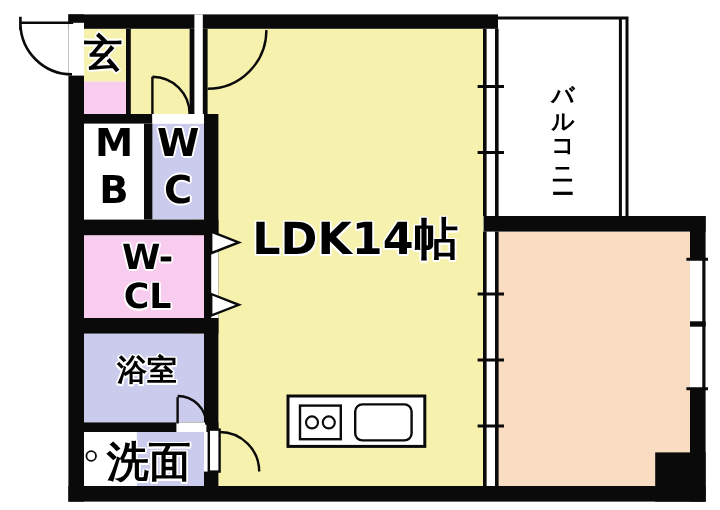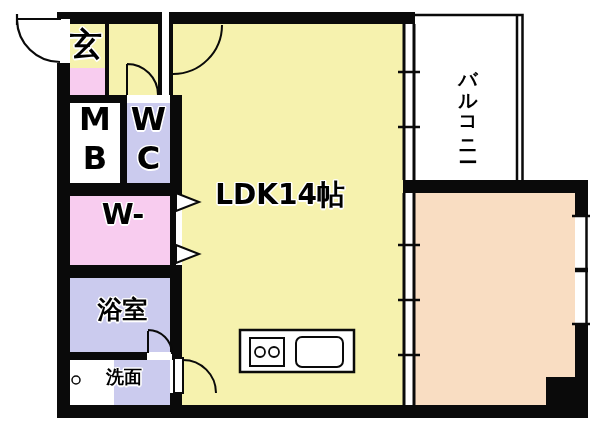--- a/index.html
+++ b/index.html
@@ -94,26 +94,27 @@
     <span>B</span>
   </div>
 
   <div class="lbl" style="left:127px;top:100px;width:43px;font-size:32px;line-height:1.22;">
     <span>W</span>
     <span>C</span>
   </div>
 
   <div class="lbl" style="left:70px;top:198px;width:106px;font-size:29px;line-height:1.15;">
     <span>W-</span>
+    <span>CL</span>
   </div>
 
   <div class="lbl" style="left:70px;top:296px;width:105px;font-size:25px;font-family:Liberation Serif, serif;">浴室</div>
 
-  <div class="lbl" style="left:74px;top:367px;width:100px;font-size:18px;">洗面</div>
+  <div class="lbl" style="left:74px;top:367px;width:100px;font-size:35px;">洗面</div>
 
-  <div class="lbl" style="left:170px;top:180px;width:220px;font-size:28px;">LDK14帖</div>
+  <div class="lbl" style="left:186px;top:180px;width:220px;font-size:37px;">LDK14帖</div>
 
   <div class="lbl lbl-vert" style="left:453px;top:30px;width:26px;height:150px;font-size:19px;">バルコニー</div>
 
   <div class="lbl" style="left:415px;top:261px;width:160px;font-size:31px;line-height:1.15;">
   </div>
 
 </div>
 
 </body></html>

